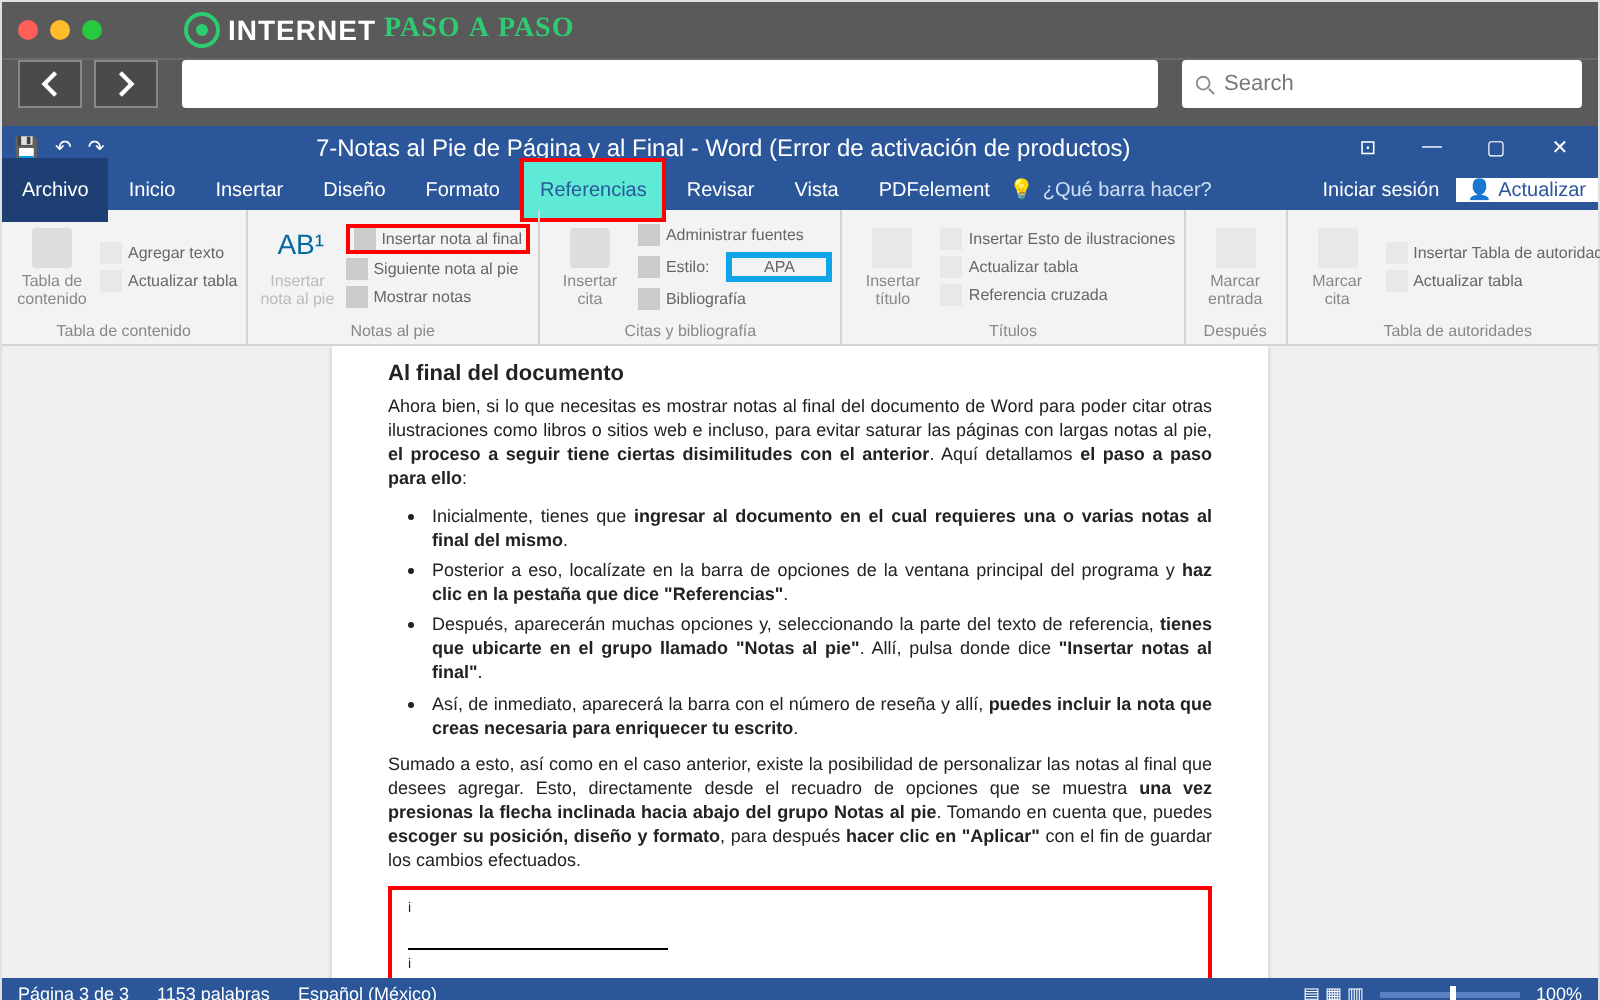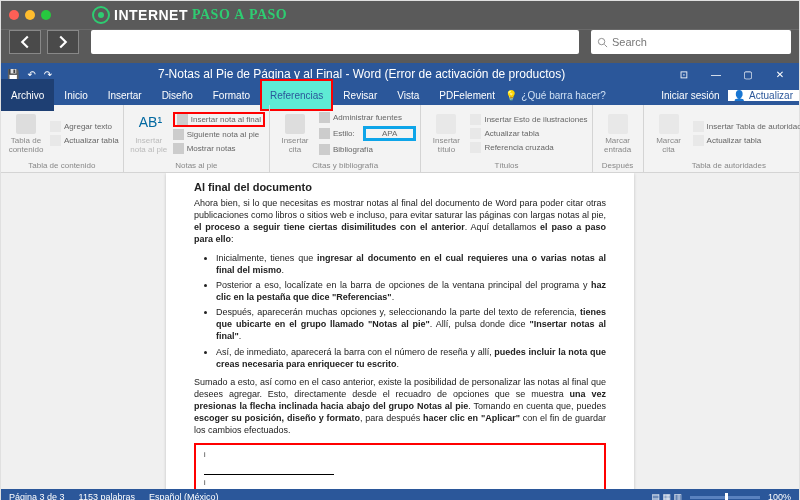--- a/index.html
+++ b/index.html
@@ -276,21 +276,21 @@
           </div>
         </div>
         <div class="label">Tabla de autoridades</div>
       </div>
     </div>
 
     <div class="doc-area">
       <div class="page">
         <h3>Al final del documento</h3>
         <p>
-          <span>Ahora bien, si lo que necesitas es mostrar notas al final del documento de Word para poder citar otras publicaciones como libros o sitios web e incluso, para evitar saturar las páginas con largas notas al pie, </span><b>el proceso a seguir tiene ciertas disimilitudes con el anterior</b><span>. Aquí detallamos </span><b>el paso a paso para ello</b><span>:</span>
+          <span>Ahora bien, si lo que necesitas es mostrar notas al final del documento de Word para poder citar otras ilustraciones como libros o sitios web e incluso, para evitar saturar las páginas con largas notas al pie, </span><b>el proceso a seguir tiene ciertas disimilitudes con el anterior</b><span>. Aquí detallamos </span><b>el paso a paso para ello</b><span>:</span>
         </p>
         <ul>
           <li><span>Inicialmente, tienes que </span><b>ingresar al documento en el cual requieres una o varias notas al final del mismo</b><span>.</span></li>
           <li><span>Posterior a eso, localízate en la barra de opciones de la ventana principal del programa y </span><b>haz clic en la pestaña que dice "Referencias"</b><span>.</span></li>
           <li><span>Después, aparecerán muchas opciones y, seleccionando la parte del texto de referencia, </span><b>tienes que ubicarte en el grupo llamado "Notas al pie"</b><span>. Allí, pulsa donde dice </span><b>"Insertar notas al final"</b><span>.</span></li>
           <li><span>Así, de inmediato, aparecerá la barra con el número de reseña y allí, </span><b>puedes incluir la nota que creas necesaria para enriquecer tu escrito</b><span>.</span></li>
         </ul>
         <p>
           <span>Sumado a esto, así como en el caso anterior, existe la posibilidad de personalizar las notas al final que desees agregar. Esto, directamente desde el recuadro de opciones que se muestra </span><b>una vez presionas la flecha inclinada hacia abajo del grupo Notas al pie</b><span>. Tomando en cuenta que, puedes </span><b>escoger su posición, diseño y formato</b><span>, para después </span><b>hacer clic en "Aplicar"</b><span> con el fin de guardar los cambios efectuados.</span>
         </p>

